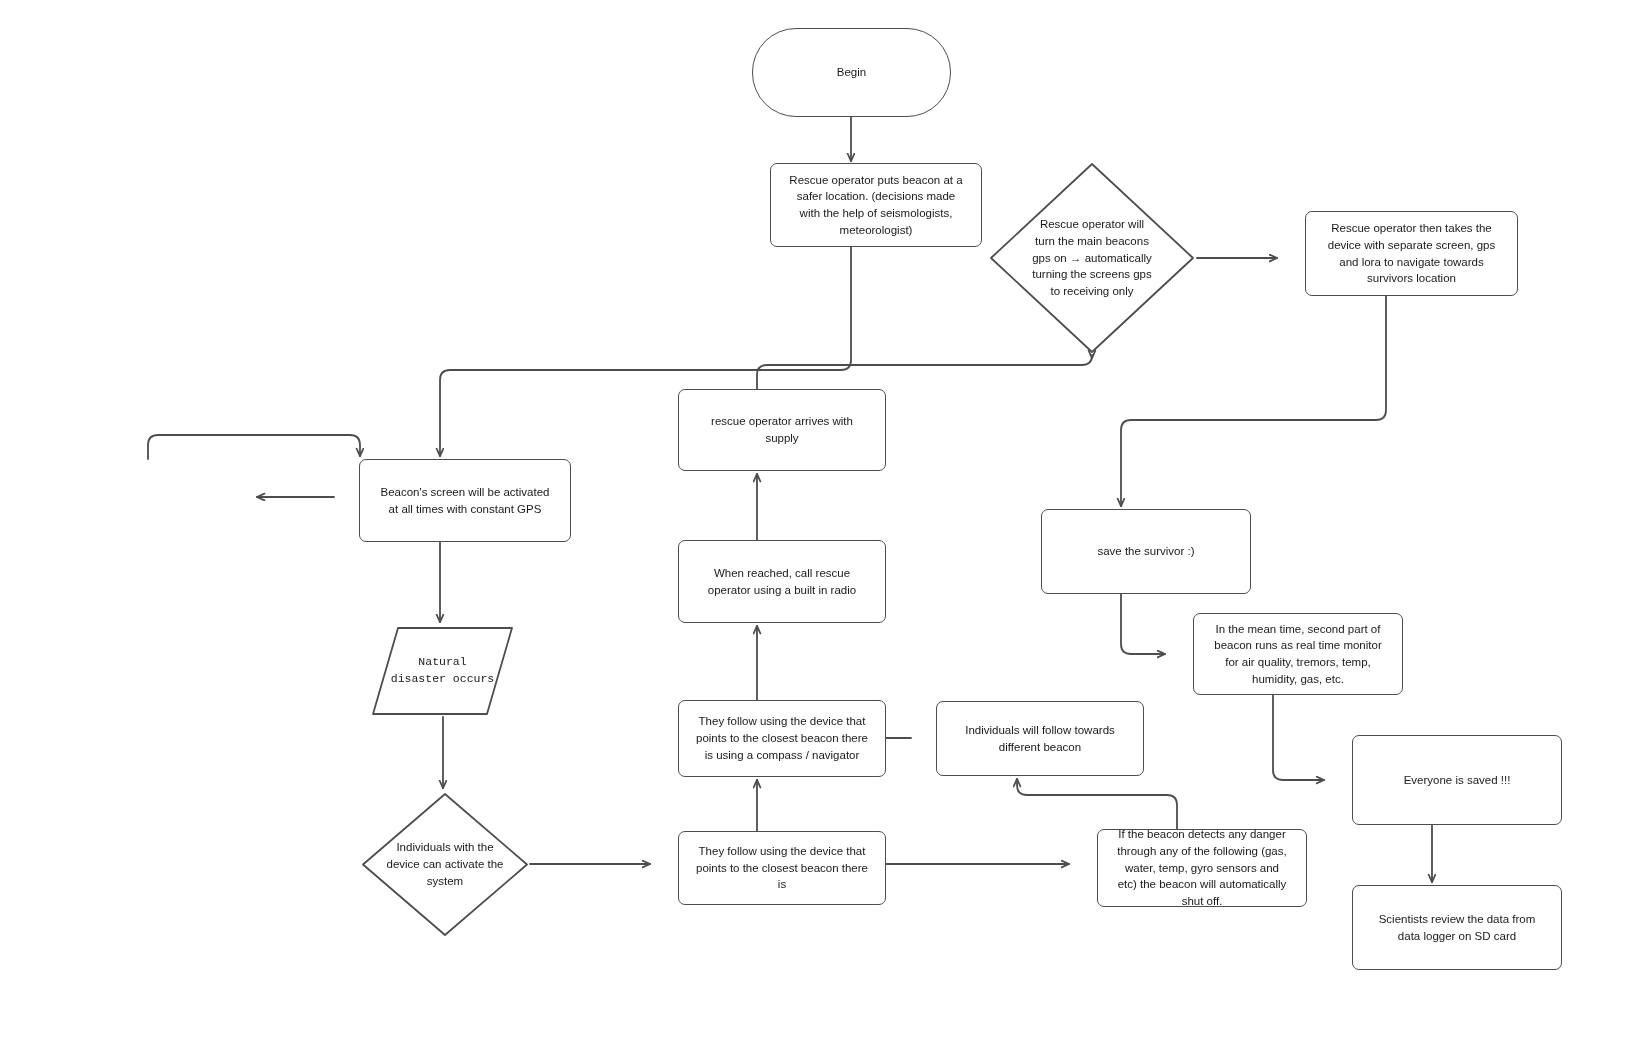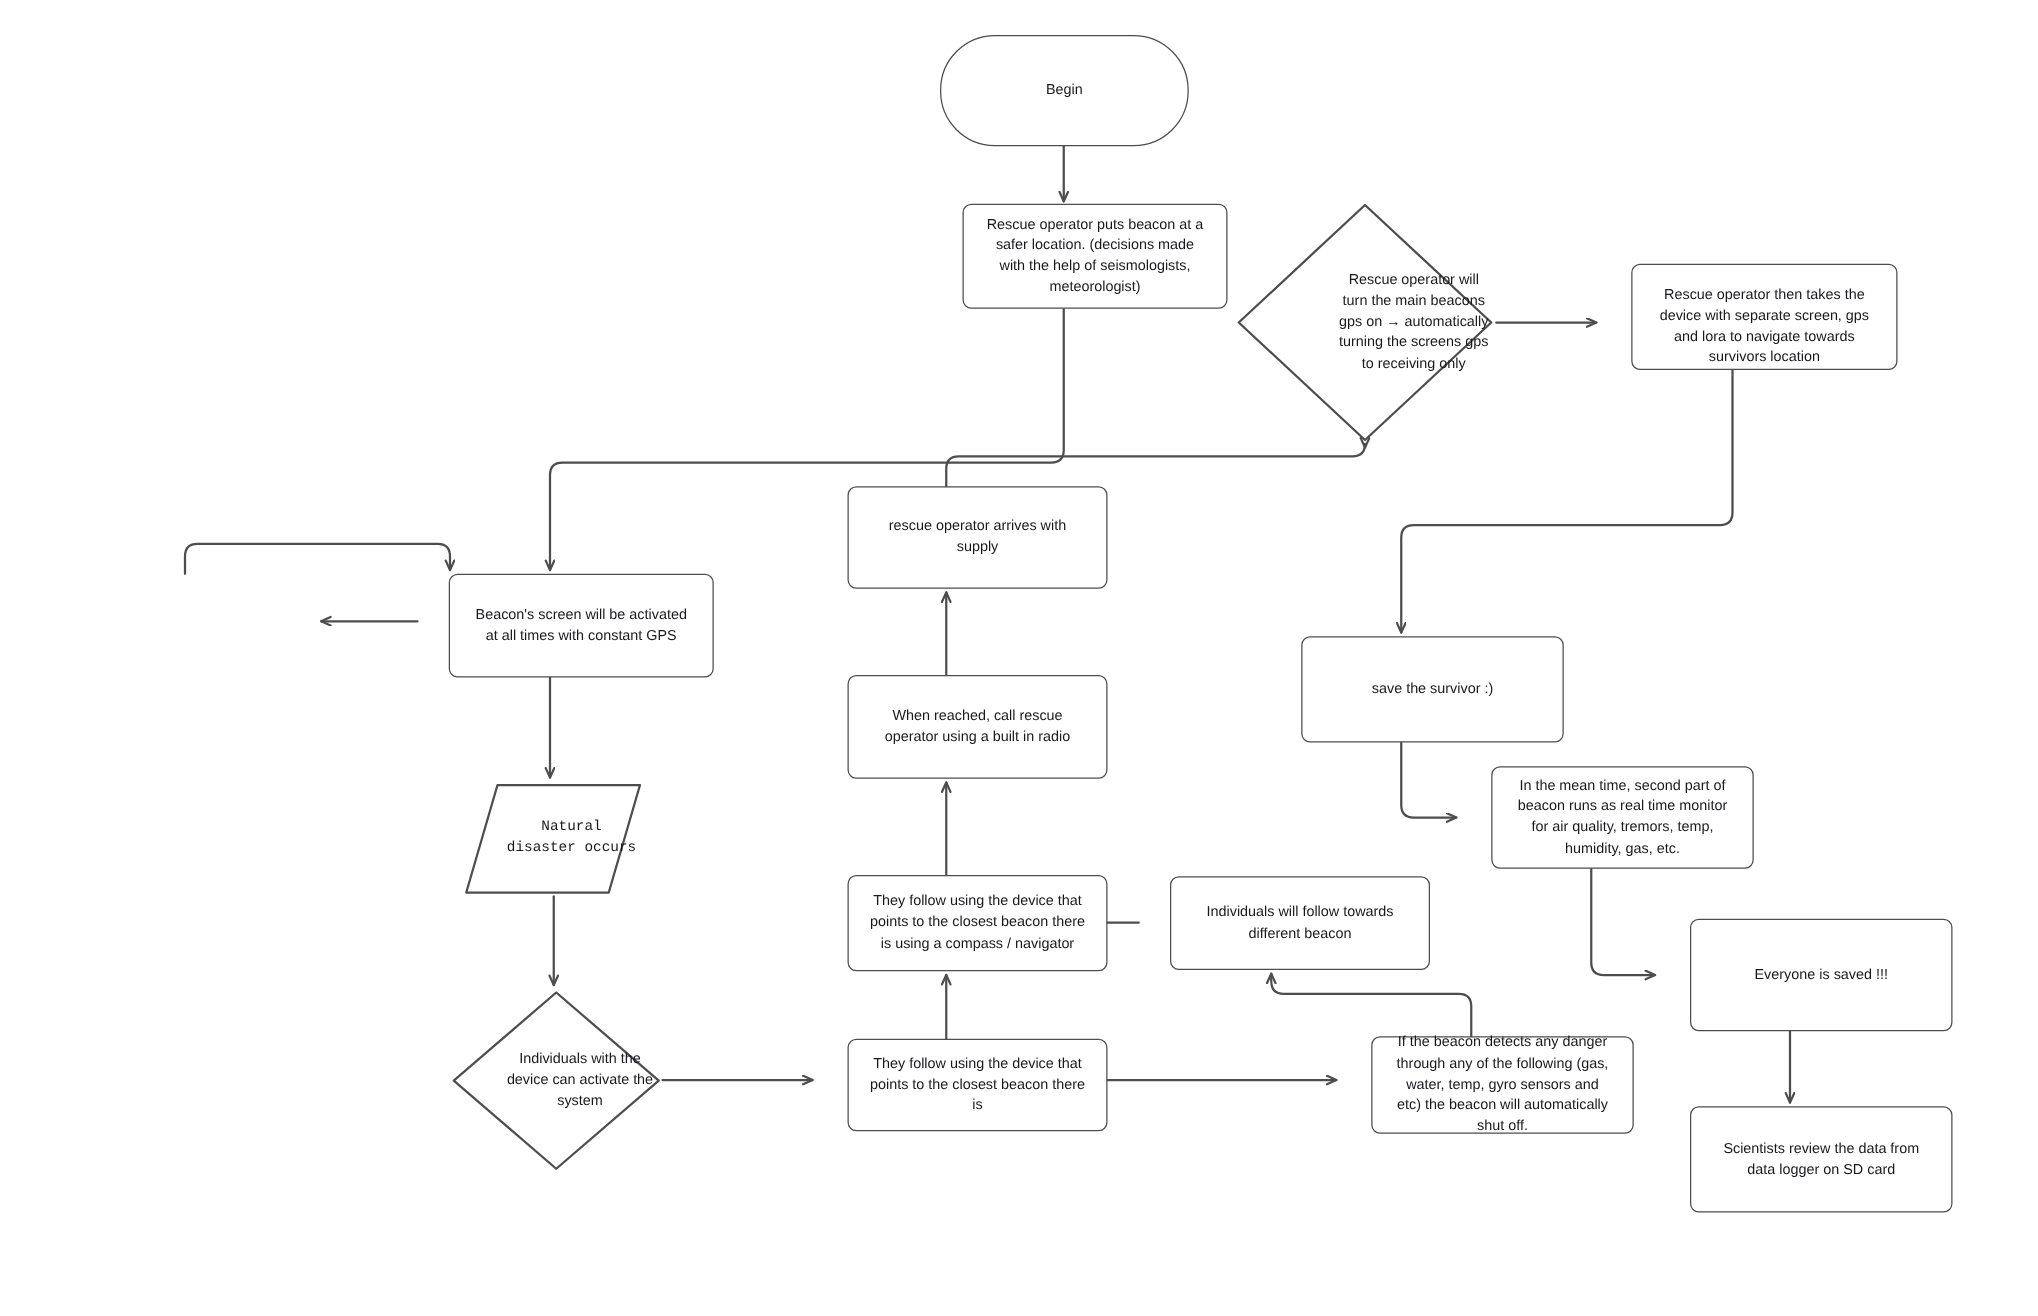--- a/index.html
+++ b/index.html
@@ -45,21 +45,20 @@
     border: 1.8px solid #4d4d4d;
     border-radius: 44px;
   }
   .node .label {
     padding: 0 16px;
     white-space: pre-line;
   }
   .node.decision, .node.io {
     border: none;
     background: transparent;
-    justify-content: flex-end;
   }
   .shape-svg {
     position: absolute;
     left: 0;
     top: 0;
     width: 100%;
     height: 100%;
   }
   .node.decision .label, .node.io .label {
     position: relative;
@@ -130,21 +129,21 @@
     <span class="label">Rescue operator puts beacon at a safer location. (decisions made with the help of seismologists, meteorologist)</span>
   </div>
 
   <div class="node decision" style="left:987px; top:160px; width:210px; height:196px;">
     <svg class="shape-svg" viewBox="0 0 210 196" preserveAspectRatio="none">
       <path d="M105,4 L206,98 L105,192 L4,98 Z" fill="#ffffff" stroke="#4d4d4d" stroke-width="1.8" stroke-linejoin="round"></path>
     </svg>
     <span class="label">Rescue operator will turn the main beacons gps on → automatically turning the screens gps to receiving only</span>
   </div>
 
-  <div class="node process" style="left:1280px; top:211px; width:213px; height:85px;align-items:flex-end;">
+  <div class="node process" style="left:1280px; top:211px; width:213px; height:85px;">
     <span class="label">Rescue operator then takes the device with separate screen, gps and lora to navigate towards survivors location</span>
   </div>
 
 
   <div class="node process" style="left:334px; top:459px; width:212px; height:83px;">
     <span class="label">Beacon's screen will be activated at all times with constant GPS</span>
   </div>
 
   <div class="node io" style="left:370px; top:625px; width:145px; height:92px;font-family:Liberation Mono, monospace;">
     <svg class="shape-svg" viewBox="0 0 145 92" preserveAspectRatio="none">

